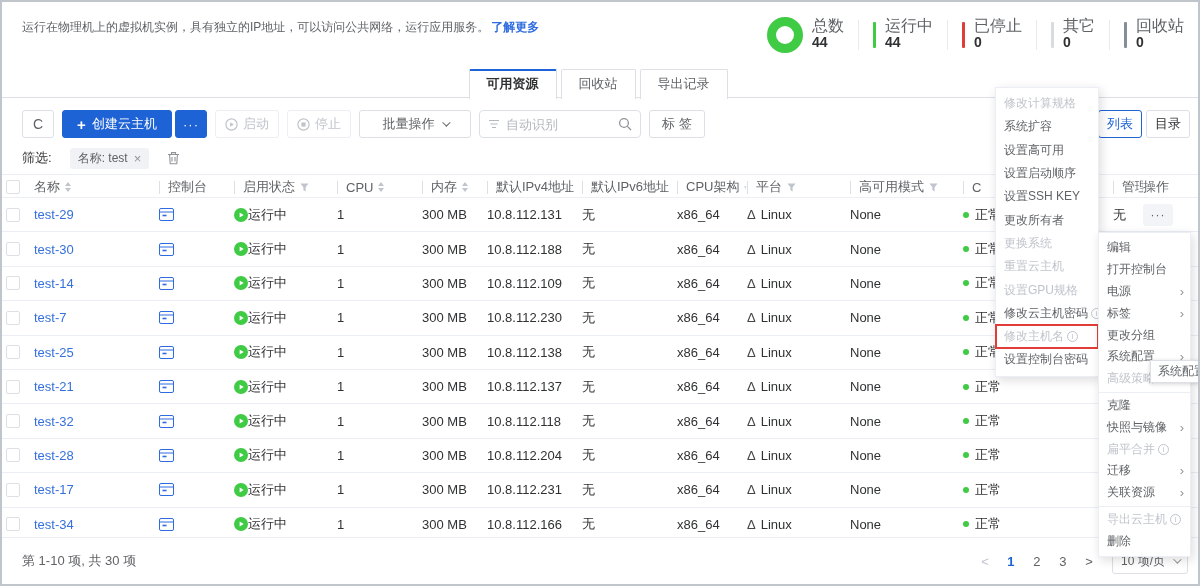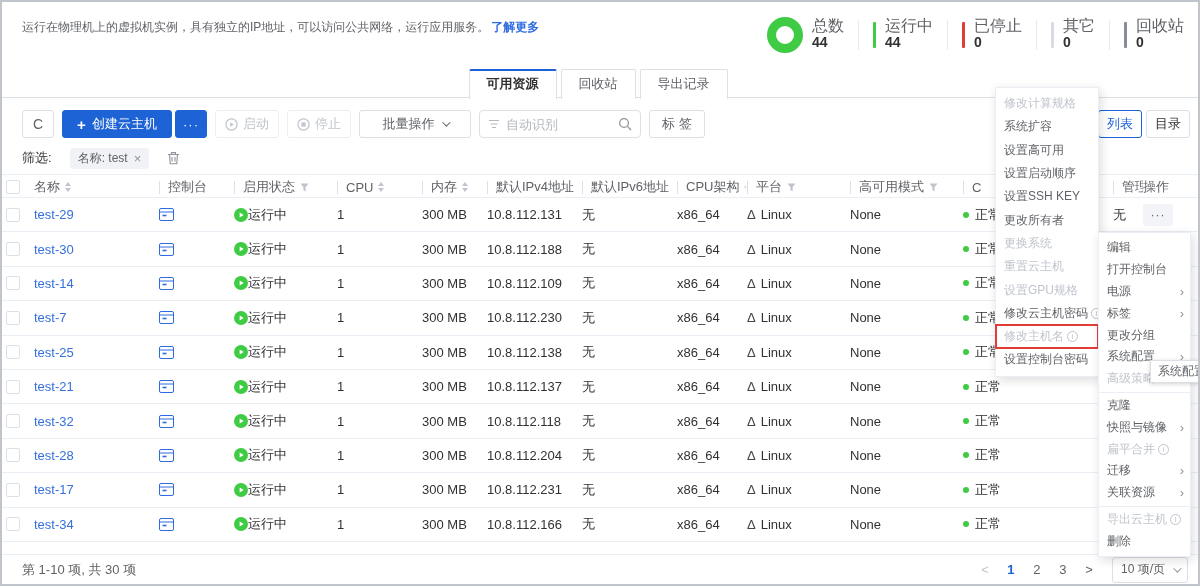--- a/index.html
+++ b/index.html
@@ -63,21 +63,21 @@
   .sort-caret .dn { border-top:4px solid #c0c4cc; }
   .tr { height:34.4px; border-bottom:1px solid #ebeef5; font-size:13px; color:#303133; }
   .td { display:flex; align-items:center; overflow:hidden; white-space:nowrap; }
   .cb { width:14px; height:14px; border:1px solid #dcdfe6; border-radius:2px; background:#fff; cursor:pointer; flex:none; }
   .name-link { color:#3570dc; text-decoration:none; cursor:pointer; }
   .dot { width:6px; height:6px; border-radius:50%; background:#3fcb44; margin-right:6px; }
   .delta { font-size:13px; margin-right:5px; color:#454545; }
   .ops-btn { width:30px; height:22px; background:#f2f4f7; border-radius:3px; border:none; color:#606266; font-size:12px; letter-spacing:1px; line-height:22px; text-align:center; cursor:pointer; }
 
   
-  .footer { position:absolute; left:0; right:0; bottom:0; height:30px; border-top:1px solid #ebeef5; background:#fff; display:flex; align-items:center; padding:0 10px 0 20px; font-size:13px; color:#606266; }
+  .footer { position:absolute; left:0; right:0; bottom:0; height:47px; border-top:1px solid #ebeef5; background:#fff; display:flex; align-items:center; padding:0 10px 0 20px; font-size:13px; color:#606266; }
   .pager { margin-left:auto; display:flex; align-items:center; }
   .pg { min-width:18px; text-align:center; margin:0 4px; cursor:pointer; color:#606266; }
   .pg.muted { color:#c0c4cc; }
   .pg.active { color:#1e63d6; font-weight:bold; }
   .page-size { display:flex; align-items:center; border:1px solid #dcdfe6; border-radius:3px; height:26px; padding:0 8px; font-size:12px; margin-left:10px; cursor:pointer; }
   .page-size .chev { margin-left:8px; border-color:#909399; }
 
   
   .menu { position:absolute; background:#fff; border:1px solid #ebeef5; box-shadow:2px 3px 10px rgba(0,0,0,.14); padding:4px 0; }
   .action-menu { left:993px; top:85px; width:104px; z-index:20; }

